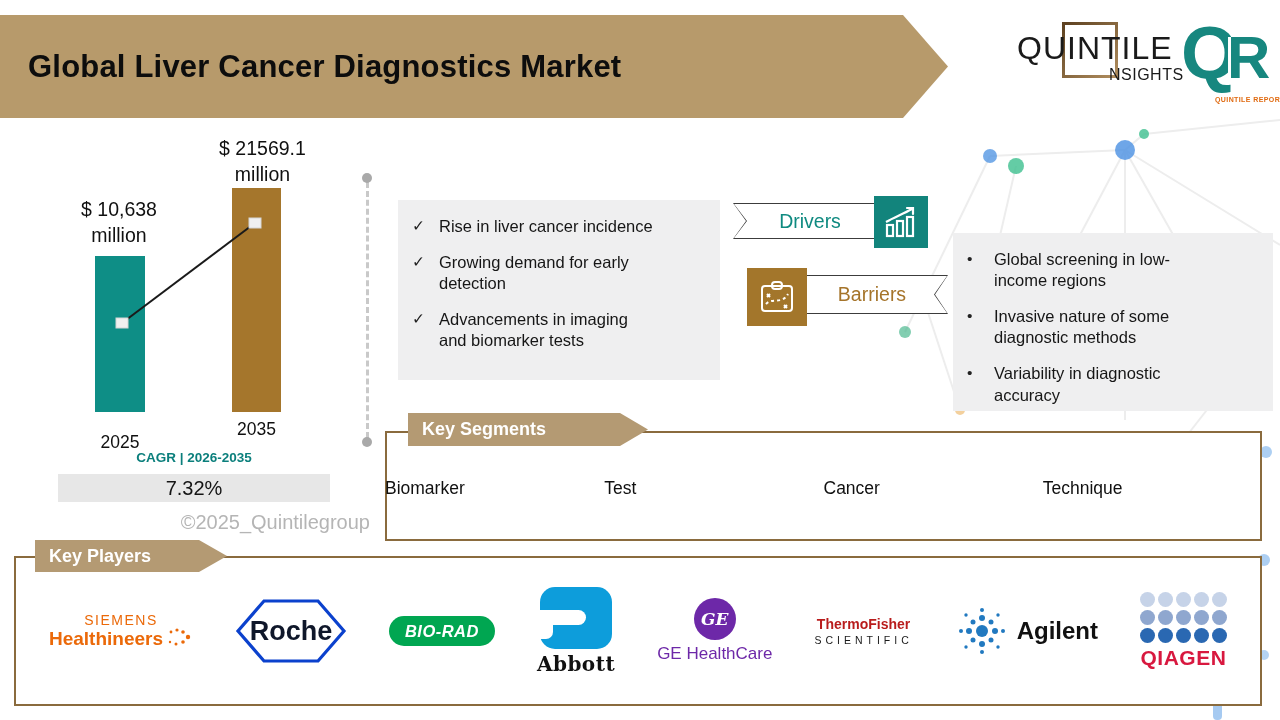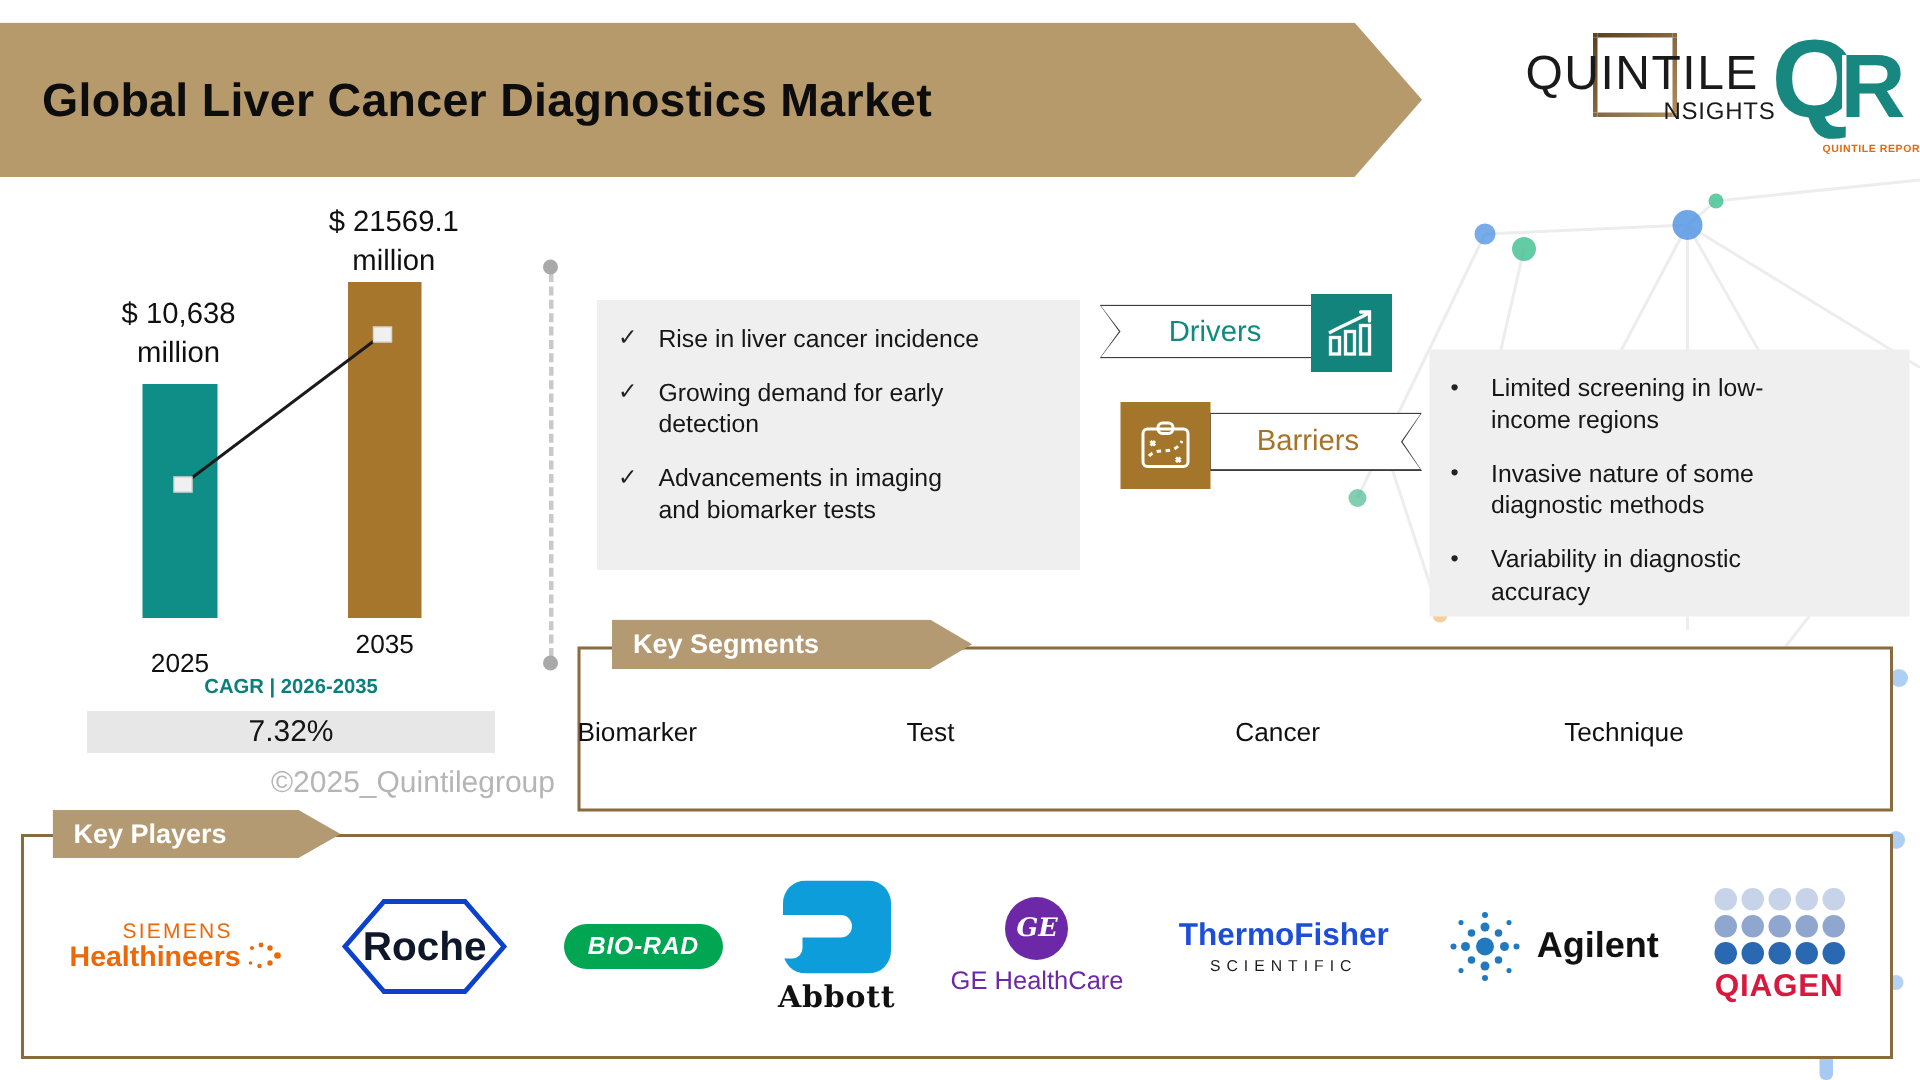--- a/index.html
+++ b/index.html
@@ -90,21 +90,21 @@
   .roche{position:relative;width:112px;height:66px;}
   .roche svg{position:absolute;inset:0;}
   .roche .tx{position:absolute;inset:0;display:flex;align-items:center;justify-content:center;
     color:#0f172a;font-size:27px;font-weight:bold;}
   .biorad{width:106px;height:30px;background:#00a651;border-radius:15px;display:flex;align-items:center;justify-content:center;
     color:#fff;font-style:italic;font-weight:bold;font-size:16.5px;letter-spacing:.5px;}
   .abbott .tx{font-family:"DejaVu Serif",serif;font-weight:bold;font-size:20px;color:#111;margin-top:3px;letter-spacing:.5px;}
   .ge .disc{width:42px;height:42px;border-radius:50%;background:#6d28a8;display:flex;align-items:center;justify-content:center;
     color:#fff;font-family:"DejaVu Serif",serif;font-style:italic;font-weight:bold;font-size:17px;}
   .ge .tx{margin-top:4px;color:#6d28a8;font-size:17px;}
-  .thermo .l1{font-size:21px;font-weight:bold;color:#1d4ed8;}
+  .thermo .l1{font-size:14px;font-weight:bold;color:#b91c1c;}
   .thermo .l2{font-size:10.5px;color:#1a1a1a;letter-spacing:4px;margin-top:2px;}
   .agilent{flex-direction:row;gap:8px;align-items:center;}
   .agilent .tx{font-size:24px;font-weight:bold;color:#111;}
   .qiagen .grid{display:grid;grid-template-columns:repeat(5,15px);grid-auto-rows:15px;gap:3px;}
   .qiagen .grid span{width:15px;height:15px;border-radius:50%;}
   .qiagen .r0{background:#c6d3e8;} .qiagen .r1{background:#8fa7cf;} .qiagen .r2{background:#2a68b2;}
   .qiagen .tx{margin-top:3px;font-size:21px;font-weight:bold;color:#d8183f;letter-spacing:.5px;}
 </style>
 </head>
 <body>
@@ -218,21 +218,21 @@
     </g>
   </svg>
 </div>
 <div class="abs ribbon" id="barriers-ribbon">
   <div class="shp"></div>
   <div class="in">Barriers</div>
 </div>
 <div class="abs graybox" id="barriers-box">
   <div class="li">
     <span class="mk">•</span>
-    <span class="tx">Limited screening in low-income regions</span>
+    <span class="tx">Global screening in low-income regions</span>
   </div>
   <div class="li">
     <span class="mk">•</span>
     <span class="tx">Invasive nature of some diagnostic methods</span>
   </div>
   <div class="li">
     <span class="mk">•</span>
     <span class="tx">Variability in diagnostic accuracy</span>
   </div>
 </div>

